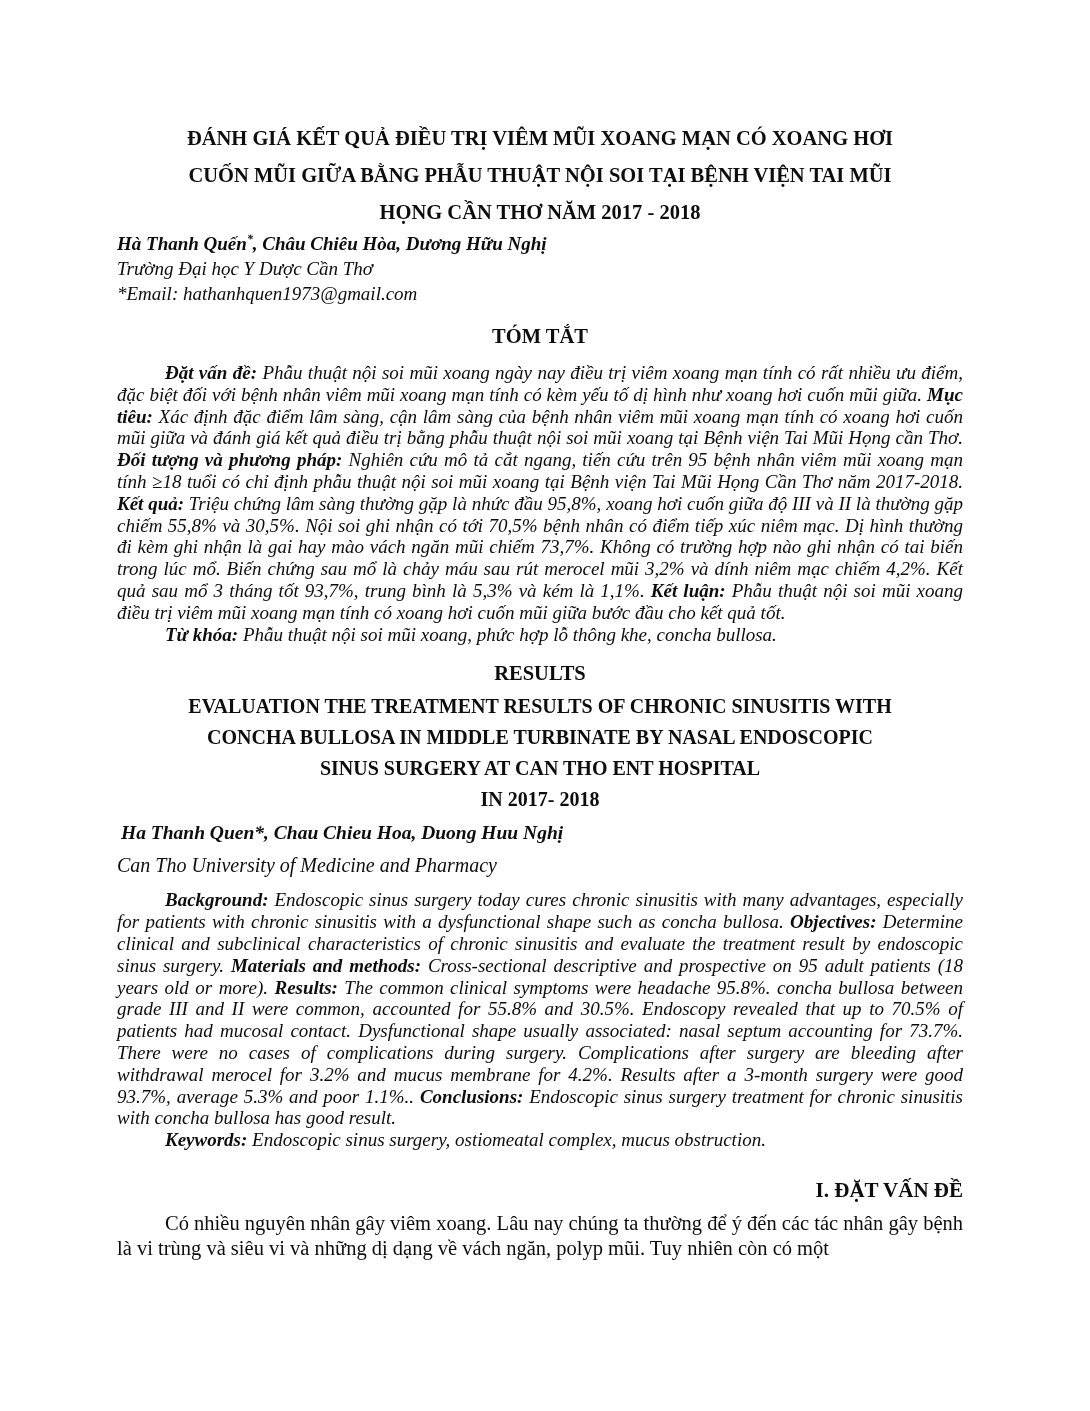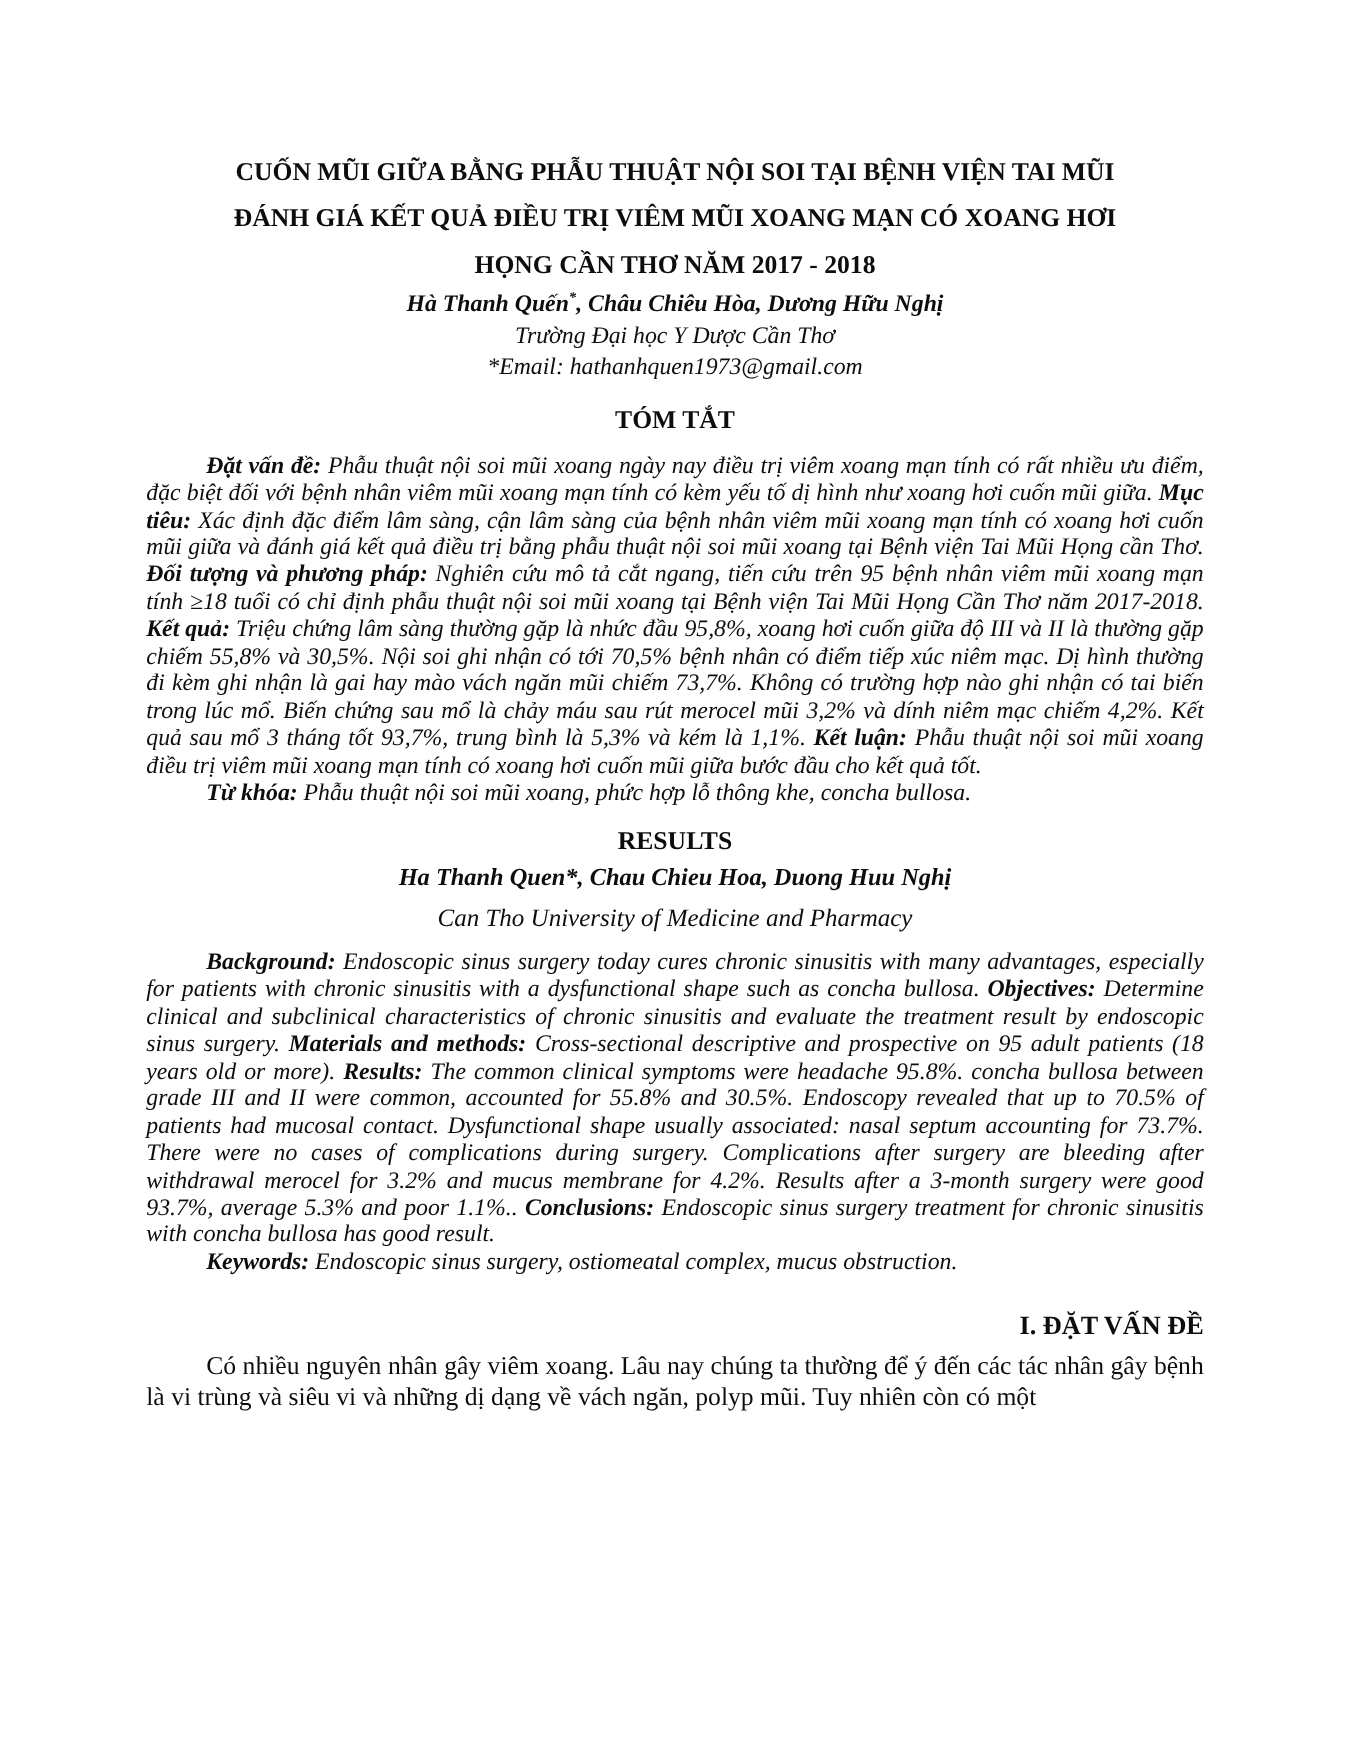--- a/index.html
+++ b/index.html
@@ -12,21 +12,21 @@
   }
   .page { padding: 120px 127px 0 117px; }
 
   .title-vi {
     font-weight: bold;
     font-size: 20.5px;
     line-height: 37px;
     text-align: center;
     margin: 0;
   }
-  .rightline { text-align: center; }
+  .rightline { text-align: left; }
   .authors-vi {
     font-size: 19px; line-height: 25px;
     font-weight: bold; font-style: italic;
     margin: 0;
   }
   .meta {
     font-size: 19px; line-height: 25px;
     font-style: italic;
     margin: 0;
   }
@@ -74,39 +74,45 @@
   }
   .b { font-weight: bold; }
   sup { font-size: 62%; line-height: 0; }
 </style>
 </head>
 <body>
 
 <div class="page">
 
   <h1 class="title-vi">
+      <div>ĐÁNH GIÁ KẾT QUẢ ĐIỀU TRỊ VIÊM MŨI XOANG MẠN CÓ XOANG HƠI</div>
       <div>CUỐN MŨI GIỮA BẰNG PHẪU THUẬT NỘI SOI TẠI BỆNH VIỆN TAI MŨI</div>
-      <div>ĐÁNH GIÁ KẾT QUẢ ĐIỀU TRỊ VIÊM MŨI XOANG MẠN CÓ XOANG HƠI</div>
       <div>HỌNG CẦN THƠ NĂM 2017 - 2018</div>
     </h1>
 
   <p class="authors-vi rightline"><span>Hà Thanh Quến</span><sup>*</sup><span>, Châu Chiêu Hòa, Dương Hữu Nghị</span></p>
 
   <p class="meta rightline">Trường Đại học Y Dược Cần Thơ</p>
 
   <p class="meta rightline">*Email: hathanhquen1973@gmail.com</p>
 
   <h2 class="h-section">TÓM TẮT</h2>
 
   <p class="body-it"><span class="b">Đặt vấn đề: </span><span>Phẫu thuật nội soi mũi xoang ngày nay điều trị viêm xoang mạn tính có rất nhiều ưu điểm, đặc biệt đối với bệnh nhân viêm mũi xoang mạn tính có kèm yếu tố dị hình như xoang hơi cuốn mũi giữa. </span><span class="b">Mục tiêu: </span><span>Xác định đặc điểm lâm sàng, cận lâm sàng của bệnh nhân viêm mũi xoang mạn tính có xoang hơi cuốn mũi giữa và đánh giá kết quả điều trị bằng phẫu thuật nội soi mũi xoang tại Bệnh viện Tai Mũi Họng cần Thơ. </span><span class="b">Đối tượng và phương pháp: </span><span>Nghiên cứu mô tả cắt ngang, tiến cứu trên 95 bệnh nhân viêm mũi xoang mạn tính ≥18 tuổi có chỉ định phẫu thuật nội soi mũi xoang tại Bệnh viện Tai Mũi Họng Cần Thơ năm 2017-2018. </span><span class="b">Kết quả: </span><span>Triệu chứng lâm sàng thường gặp là nhức đầu 95,8%, xoang hơi cuốn giữa độ III và II là thường gặp chiếm 55,8% và 30,5%. Nội soi ghi nhận có tới 70,5% bệnh nhân có điểm tiếp xúc niêm mạc. Dị hình thường đi kèm ghi nhận là gai hay mào vách ngăn mũi chiếm 73,7%. Không có trường hợp nào ghi nhận có tai biến trong lúc mổ. Biến chứng sau mổ là chảy máu sau rút merocel mũi 3,2% và dính niêm mạc chiếm 4,2%. Kết quả sau mổ 3 tháng tốt 93,7%, trung bình là 5,3% và kém là 1,1%. </span><span class="b">Kết luận: </span><span>Phẫu thuật nội soi mũi xoang điều trị viêm mũi xoang mạn tính có xoang hơi cuốn mũi giữa bước đầu cho kết quả tốt.</span></p>
 
   <p class="body-it kw"><span class="b">Từ khóa: </span><span>Phẫu thuật nội soi mũi xoang, phức hợp lỗ thông khe, concha bullosa.</span></p>
 
   <h2 class="h-section h-abstract">RESULTS</h2>
 
+  <div class="title-en">
+      <div>EVALUATION THE TREATMENT RESULTS OF CHRONIC SINUSITIS WITH</div>
+      <div>CONCHA BULLOSA IN MIDDLE TURBINATE BY NASAL ENDOSCOPIC</div>
+      <div>SINUS SURGERY AT CAN THO ENT HOSPITAL</div>
+      <div>IN 2017- 2018</div>
+    </div>
 
   <p class="authors-en rightline">Ha Thanh Quen*, Chau Chieu Hoa, Duong Huu Nghị</p>
 
   <p class="affil-en rightline">Can Tho University of Medicine and Pharmacy</p>
 
   <p class="body-it en-body"><span class="b">Background: </span><span>Endoscopic sinus surgery today cures chronic sinusitis with many advantages, especially for patients with chronic sinusitis with a dysfunctional shape such as concha bullosa. </span><span class="b">Objectives: </span><span>Determine clinical and subclinical characteristics of chronic sinusitis and evaluate the treatment result by endoscopic sinus surgery. </span><span class="b">Materials and methods: </span><span>Cross-sectional descriptive and prospective on 95 adult patients (18 years old or more). </span><span class="b">Results: </span><span>The common clinical symptoms were headache 95.8%. concha bullosa between grade III and II were common, accounted for 55.8% and 30.5%. Endoscopy revealed that up to 70.5% of patients had mucosal contact. Dysfunctional shape usually associated: nasal septum accounting for 73.7%. There were no cases of complications during surgery. Complications after surgery are bleeding after withdrawal merocel for 3.2% and mucus membrane for 4.2%. Results after a 3-month surgery were good 93.7%, average 5.3% and poor 1.1%.. </span><span class="b">Conclusions: </span><span>Endoscopic sinus surgery treatment for chronic sinusitis with concha bullosa has good result.</span></p>
 
   <p class="body-it kw"><span class="b">Keywords: </span><span>Endoscopic sinus surgery, ostiomeatal complex, mucus obstruction.</span></p>
 
   <h2 class="h-sec1">I. ĐẶT VẤN ĐỀ</h2>

